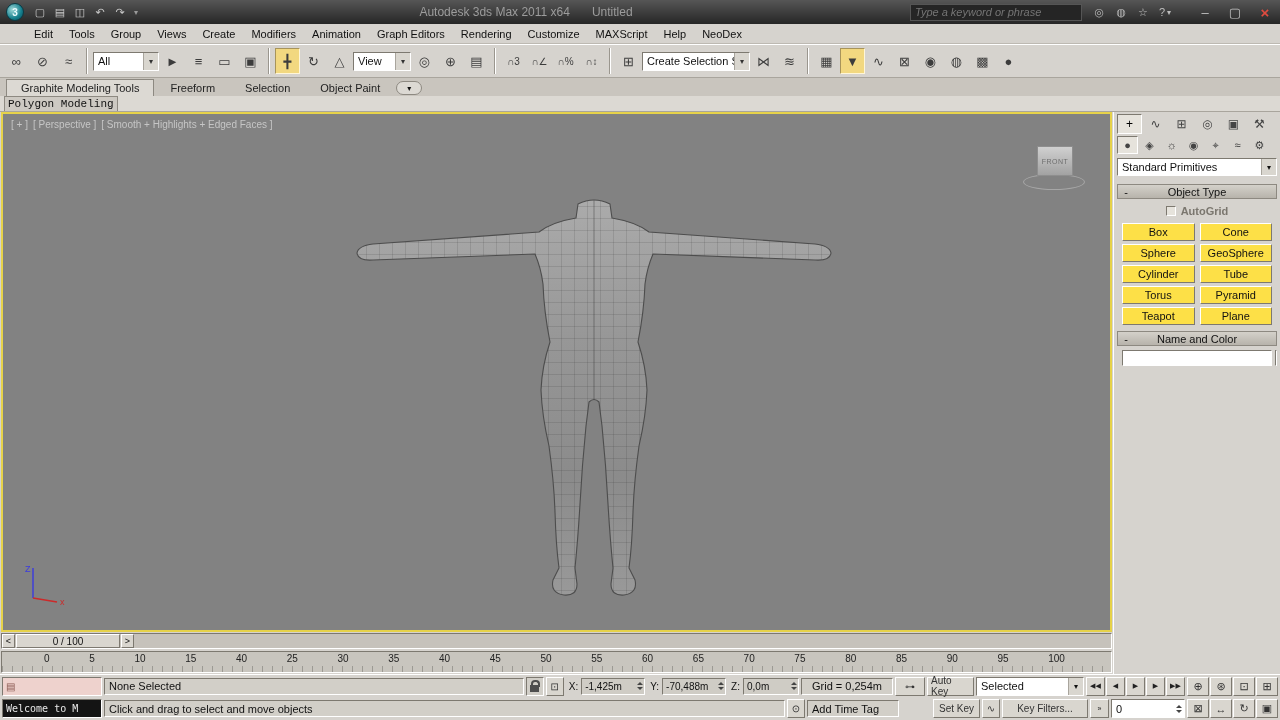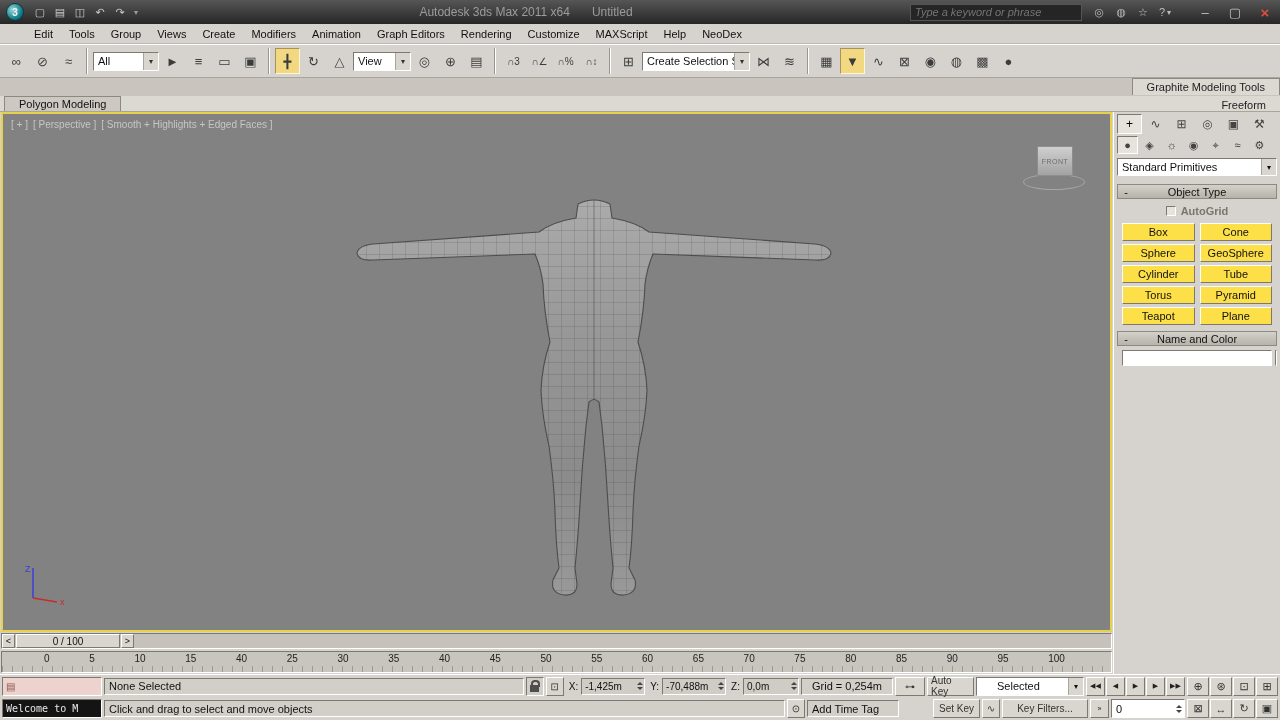--- a/index.html
+++ b/index.html
@@ -28,26 +28,26 @@
   .toolbar { height:34px; background:#d6d3ce; border-top:1px solid #ffffff; border-bottom:1px solid #a9a59d; display:flex; align-items:center; padding:0 4px; gap:1px; }
   .tbtn { min-width:25px; height:26px; display:flex; align-items:center; justify-content:center; font-size:13px; color:#3c3c3c; border:1px solid transparent; }
   .tbtn.small { font-size:10px; }
   .tbtn.active { background:#f2d880; border-color:#a8945a #fff6d8 #fff6d8 #a8945a; }
   .tsep { width:2px; height:26px; border-left:1px solid #9a968e; border-right:1px solid #ffffff; margin:0 4px; }
   .tdd { height:19px; display:flex; align-items:center; background:#ffffff; border:1px solid; border-color:#7d7970 #ffffff #ffffff #7d7970; font-size:11px; }
   .tdd .val { padding:0 4px; white-space:nowrap; overflow:hidden; flex:1; }
   .tdd .arrow { width:15px; height:100%; background:#d9d6cf; border-left:1px solid #a9a59d; display:flex; align-items:center; justify-content:center; font-size:8px; color:#333; }
 
   
-  .rtabs { height:18px; background:#c9c5be; display:flex; align-items:flex-end; padding-left:6px; gap:2px;flex-direction:column; }
+  .rtabs { height:18px; background:#c9c5be; display:flex; align-items:flex-end; padding-left:6px; gap:2px; }
   .rtab { padding:2px 14px 2px 14px; font-size:11px; color:#222; }
   .rtab.active { background:#dcd9d3; border:1px solid #8d8981; border-bottom:none; }
   .rtab-more { width:26px; height:14px; margin-bottom:1px; border:1px solid #8d8981; border-radius:7px; background:#dcd9d3; display:flex; align-items:center; justify-content:center; font-size:8px; }
   .rsub { height:16px; background:#dcd9d3; display:flex; align-items:center; padding-left:4px; border-bottom:1px solid #a9a59d; }
-  .rsubtab { padding:1px 14px; background:#cdc9c2; border:1px solid #8d8981; border-bottom:none; font-size:11px; }
+  .rsubtab { padding:1px 3px; background:#cdc9c2; border:1px solid #8d8981; border-bottom:none; font-size:11px;font-family:Liberation Mono, monospace; }
 
   
   .main { height:562px; display:flex; }
   .vp-col { flex:1; display:flex; flex-direction:column; min-width:0; }
   .viewport { flex:1; margin:0 1px; border:2px solid #e6d24a; background:#828282; position:relative; overflow:hidden; }
   .vp-label { position:absolute; top:5px; left:8px; color:#c6c6c6; font-size:10px; display:flex; gap:5px; }
   .viewcube { position:absolute; top:26px; right:22px; width:66px; height:50px; }
   .vc-ring { position:absolute; bottom:0; left:1px; width:62px; height:16px; border:1px solid rgba(235,235,235,0.35); border-radius:50%; }
   .vc-cube { position:absolute; top:6px; left:15px; width:36px; height:30px; background:linear-gradient(#d0d0d0,#a2a2a2); border:1px solid #8e8e8e; display:flex; align-items:center; justify-content:center; font-size:7px; letter-spacing:0.5px; color:#6d6d6d; }
   .axis-tripod { position:absolute; left:20px; bottom:24px; }
@@ -94,21 +94,21 @@
   .numfield { height:17px; width:64px; background:#cfccc5; border:1px solid; border-color:#7d7970 #ffffff #ffffff #7d7970; display:flex; align-items:center; padding:0 1px 0 3px; font-size:10px; }
   .spin { display:flex; flex-direction:column; gap:2px; margin-left:auto; }
   .spin b { width:0; height:0; border-left:3px solid transparent; border-right:3px solid transparent; }
   .spin b.up { border-bottom:3px solid #444; }
   .spin b.dn { border-top:3px solid #444; }
   .coord-label { font-size:10px; margin:0 1px 0 3px; }
   .lockbox { width:18px; height:19px; background:#d2cfc8; border:1px solid; border-color:#7d7970 #ffffff #ffffff #7d7970; display:flex; align-items:center; justify-content:center; }
   .lock { position:relative; width:9px; height:7px; background:#4e4e4e; margin-top:4px; }
   .lock::before { content:""; position:absolute; top:-5px; left:1px; width:5px; height:5px; border:2px solid #4e4e4e; border-bottom:none; border-radius:4px 4px 0 0; }
   .dd { height:19px; display:flex; align-items:center; background:#ffffff; border:1px solid; border-color:#7d7970 #ffffff #ffffff #7d7970; font-size:11px; }
-  .dd .val { flex:1; padding:0 20px; white-space:nowrap; }
+  .dd .val { flex:1; padding:0 4px; white-space:nowrap; }
   .dd .arrow { width:15px; height:100%; background:#d9d6cf; border-left:1px solid #a9a59d; display:flex; align-items:center; justify-content:center; font-size:8px; }
   .transport { display:flex; gap:1px; }
   .tpbtn { width:19px; height:19px; background:#d9d6cf; border:1px solid; border-color:#ffffff #7d7970 #7d7970 #ffffff; display:flex; align-items:center; justify-content:center; font-size:7px; color:#222; }
   .framefield { width:74px; height:19px; background:#ffffff; border:1px solid; border-color:#7d7970 #ffffff #ffffff #7d7970; display:flex; align-items:center; padding:0 2px 0 4px; font-size:11px; }
   .navgrid { display:flex; gap:1px; margin-left:auto; }
   .navbtn { width:22px; height:19px; background:#d9d6cf; border:1px solid; border-color:#ffffff #7d7970 #7d7970 #ffffff; display:flex; align-items:center; justify-content:center; font-size:11px; color:#333; }
 </style>
 </head>
 <body>
 

